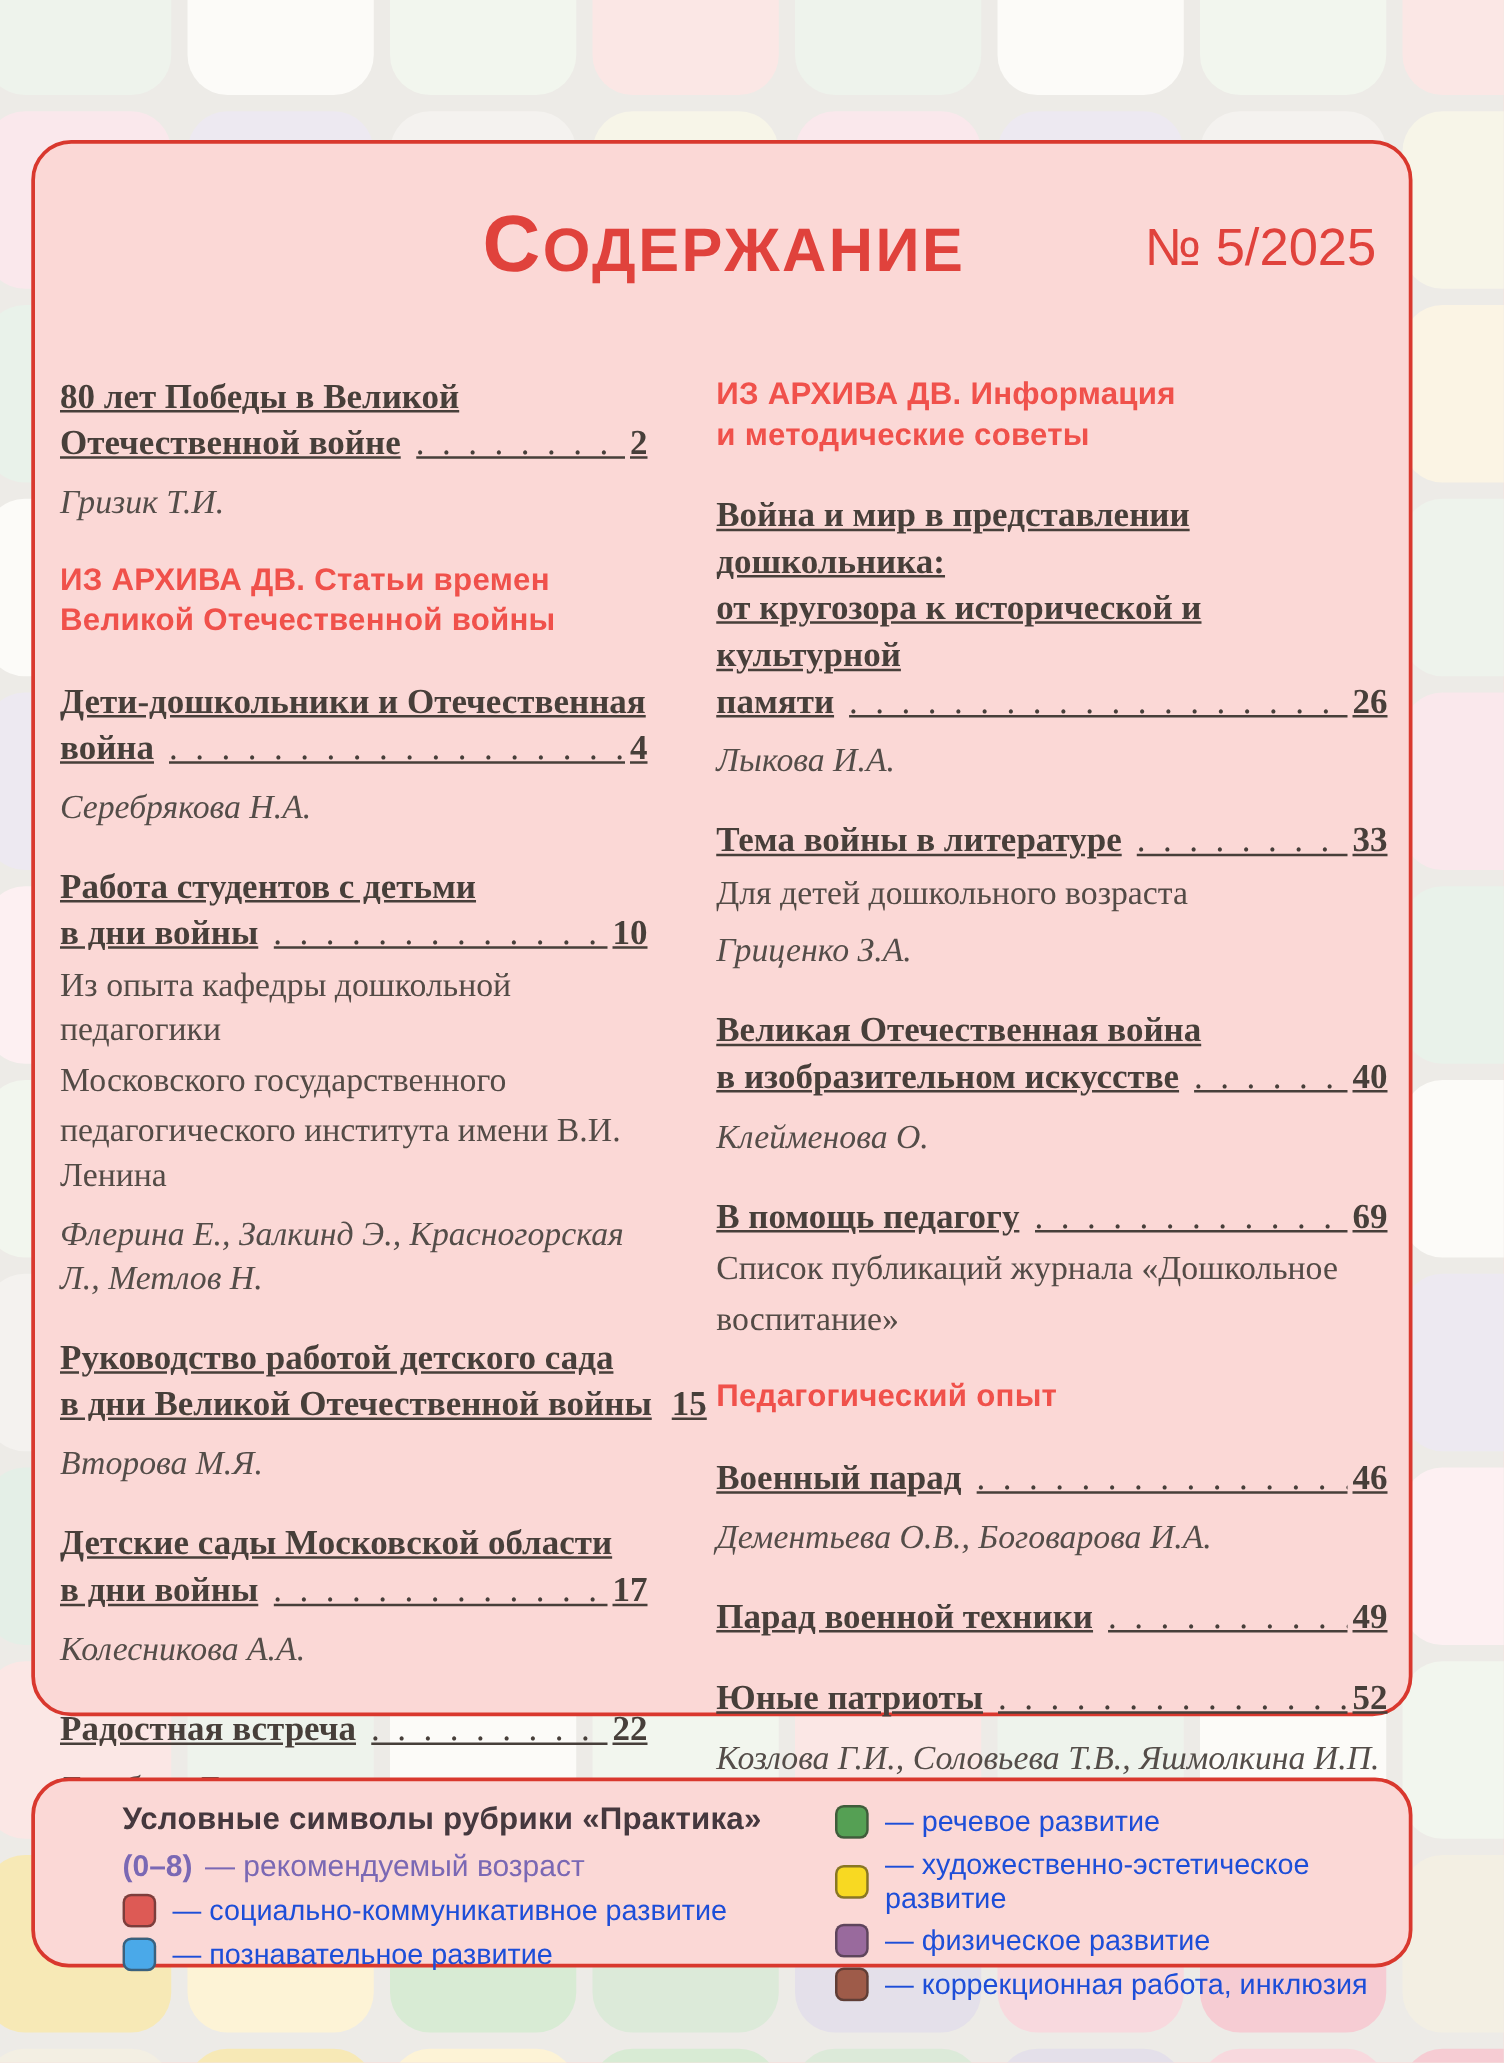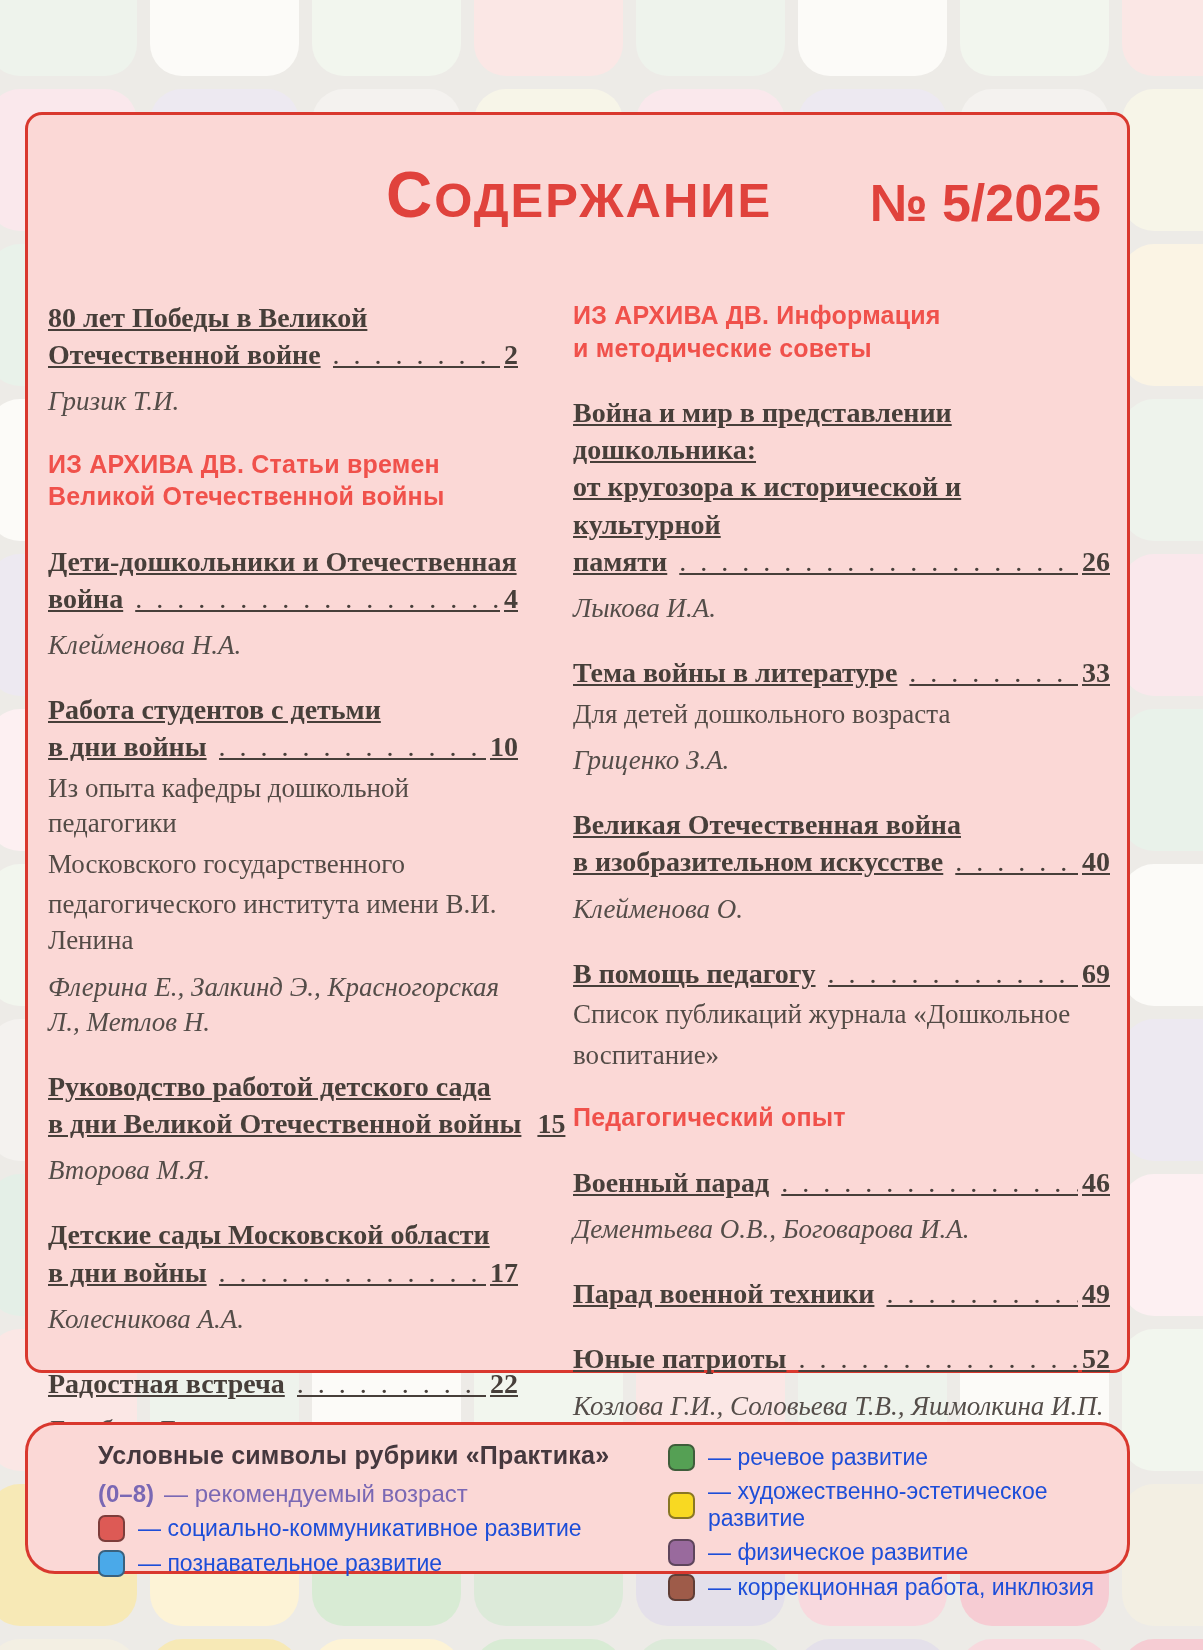--- a/index.html
+++ b/index.html
@@ -8,28 +8,28 @@
     background:#edebe7;
     font-family:"Liberation Sans",sans-serif;
     --accent:#e0423c; --section:#f0514b; --text:#473f3a;
     --card_bg:#fbd8d6; --card_border:#d9382e;
   }
   .tiles{position:absolute;inset:0;}
   .tile{position:absolute;border-radius:32px;}
 
   .card{position:absolute;left:25px;width:1105px;box-sizing:border-box;
         background:var(--card_bg);border:3px solid var(--card_border);}
-  .main-card{top:112px;height:1261px;border-radius:17px;}
+  .main-card{top:112px;height:1261px;border-radius:32px;}
   .legend-card{top:1422px;height:152px;border-radius:30px;}
 
   .page-title{position:absolute;left:358px;top:48px;color:var(--accent);
       font-weight:bold;font-size:49px;letter-spacing:2px;line-height:1;}
   .page-title .cap{font-size:64px;letter-spacing:2px;}
   .issue{position:absolute;right:26px;top:62px;color:var(--accent);
-      font-weight:bold;font-size:52px;line-height:1;}
+      font-weight:normal;font-size:42px;line-height:1;}
 
   .cols{position:absolute;top:184px;left:20px;right:23px;display:flex;}
   .col-left{width:470px;flex:0 0 auto;}
   .col-right{margin-left:55px;width:537px;flex:0 0 auto;}
 
   .section{color:var(--section);font-weight:bold;font-size:25px;
       line-height:1.3;margin:16px 0 30px;letter-spacing:.2px;}
   .col > .section:first-child{margin-top:0;}
   .entry{margin-bottom:28px;}
   .t-line{font-family:"Liberation Serif",serif;font-weight:bold;font-size:28px;
@@ -176,21 +176,21 @@
           <div>ИЗ АРХИВА ДВ. Статьи времен</div>
           <div>Великой Отечественной войны</div>
         </div>
         <div class="entry">
           <div class="t-line">Дети-дошкольники и Отечественная</div>
           <div class="t-line leader">
             <span class="t-text">война</span>
             <span class="dots">............................................................</span>
             <span class="page-num">4</span>
           </div>
-          <div class="authors">Клейменова Н.А.</div>
+          <div class="authors">Серебрякова Н.А.</div>
         </div>
         <div class="entry">
           <div class="t-line">Работа студентов с детьми</div>
           <div class="t-line leader">
             <span class="t-text">в дни войны</span>
             <span class="dots">............................................................</span>
             <span class="page-num">10</span>
           </div>
           <div class="sub">Из опыта кафедры дошкольной педагогики</div>
           <div class="sub">Московского государственного</div>

